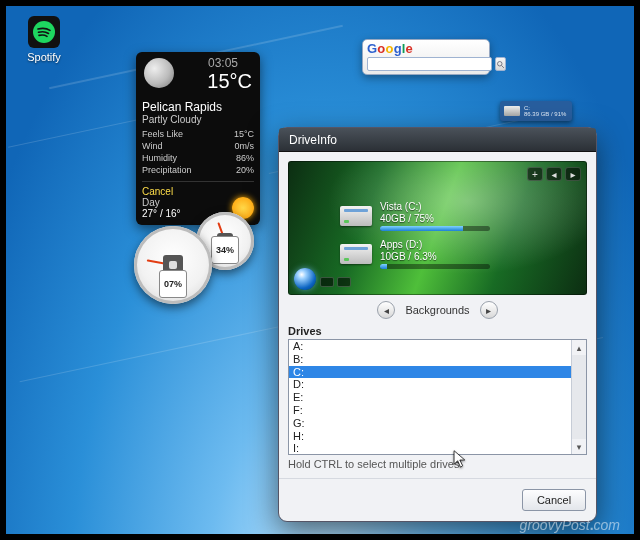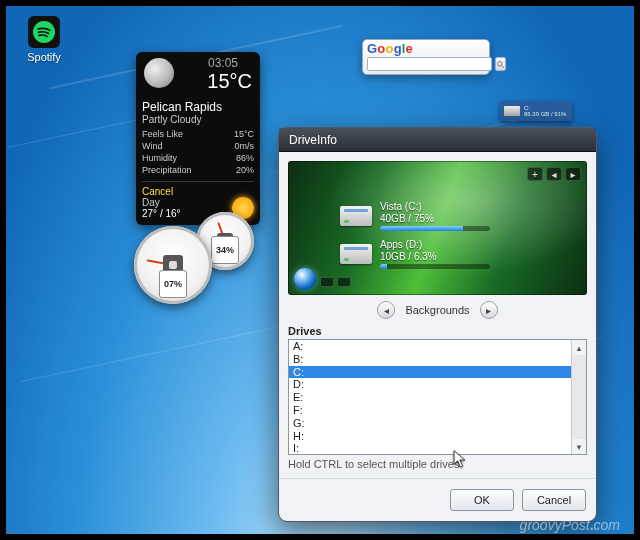--- a/index.html
+++ b/index.html
@@ -257,21 +257,20 @@
         <div class="drvitem">I:</div>
       </div>
     <div class="vscroll">
       <div class="arr">▴</div>
       <div class="arr dn">▾</div>
     </div>
   </div>
   <div class="hint">Hold CTRL to select multiple drives</div>
 
   <div class="dlg-btns">
-    <button class="winbtn">OK</button>
     <button class="winbtn">Cancel</button>
   </div>
 </div>
 
 <div class="cursor">
   <svg viewBox="0 0 20 28">
       <path d="M1 1 L1 20 L6 15 L10 24 L13 22 L9 14 L16 14 Z" fill="#fff" stroke="#000" stroke-width="1"></path>
     </svg>
 </div>
 

